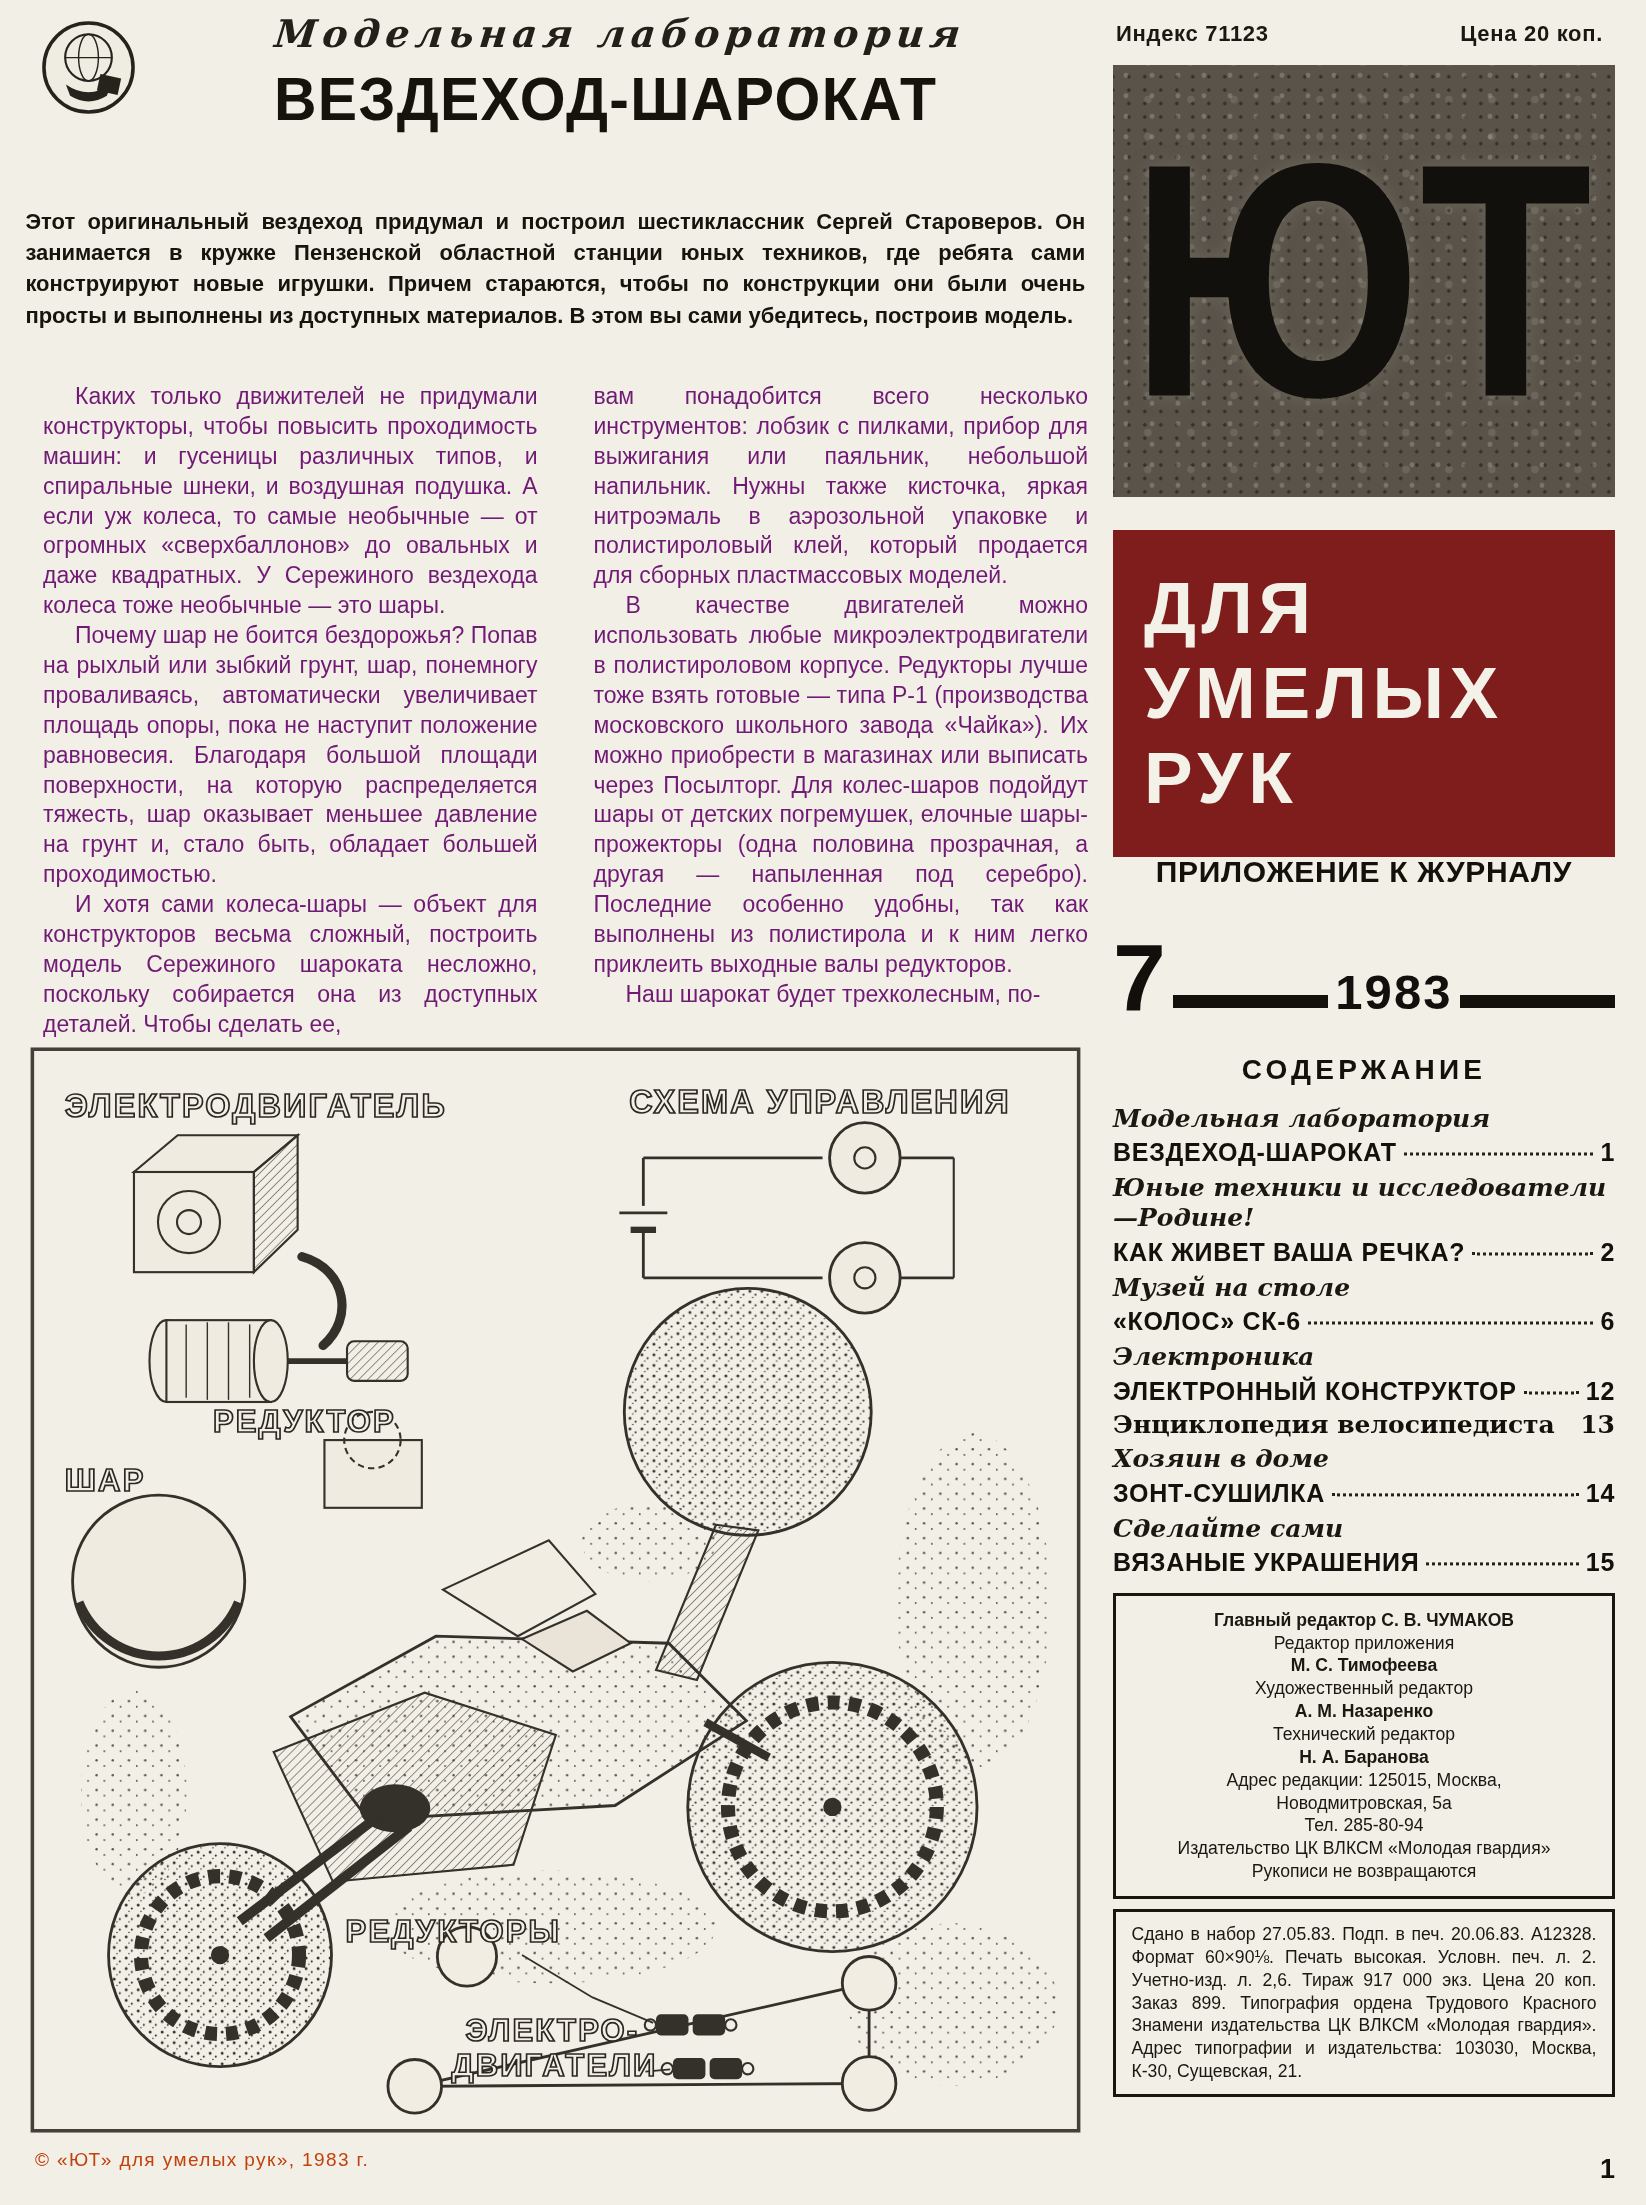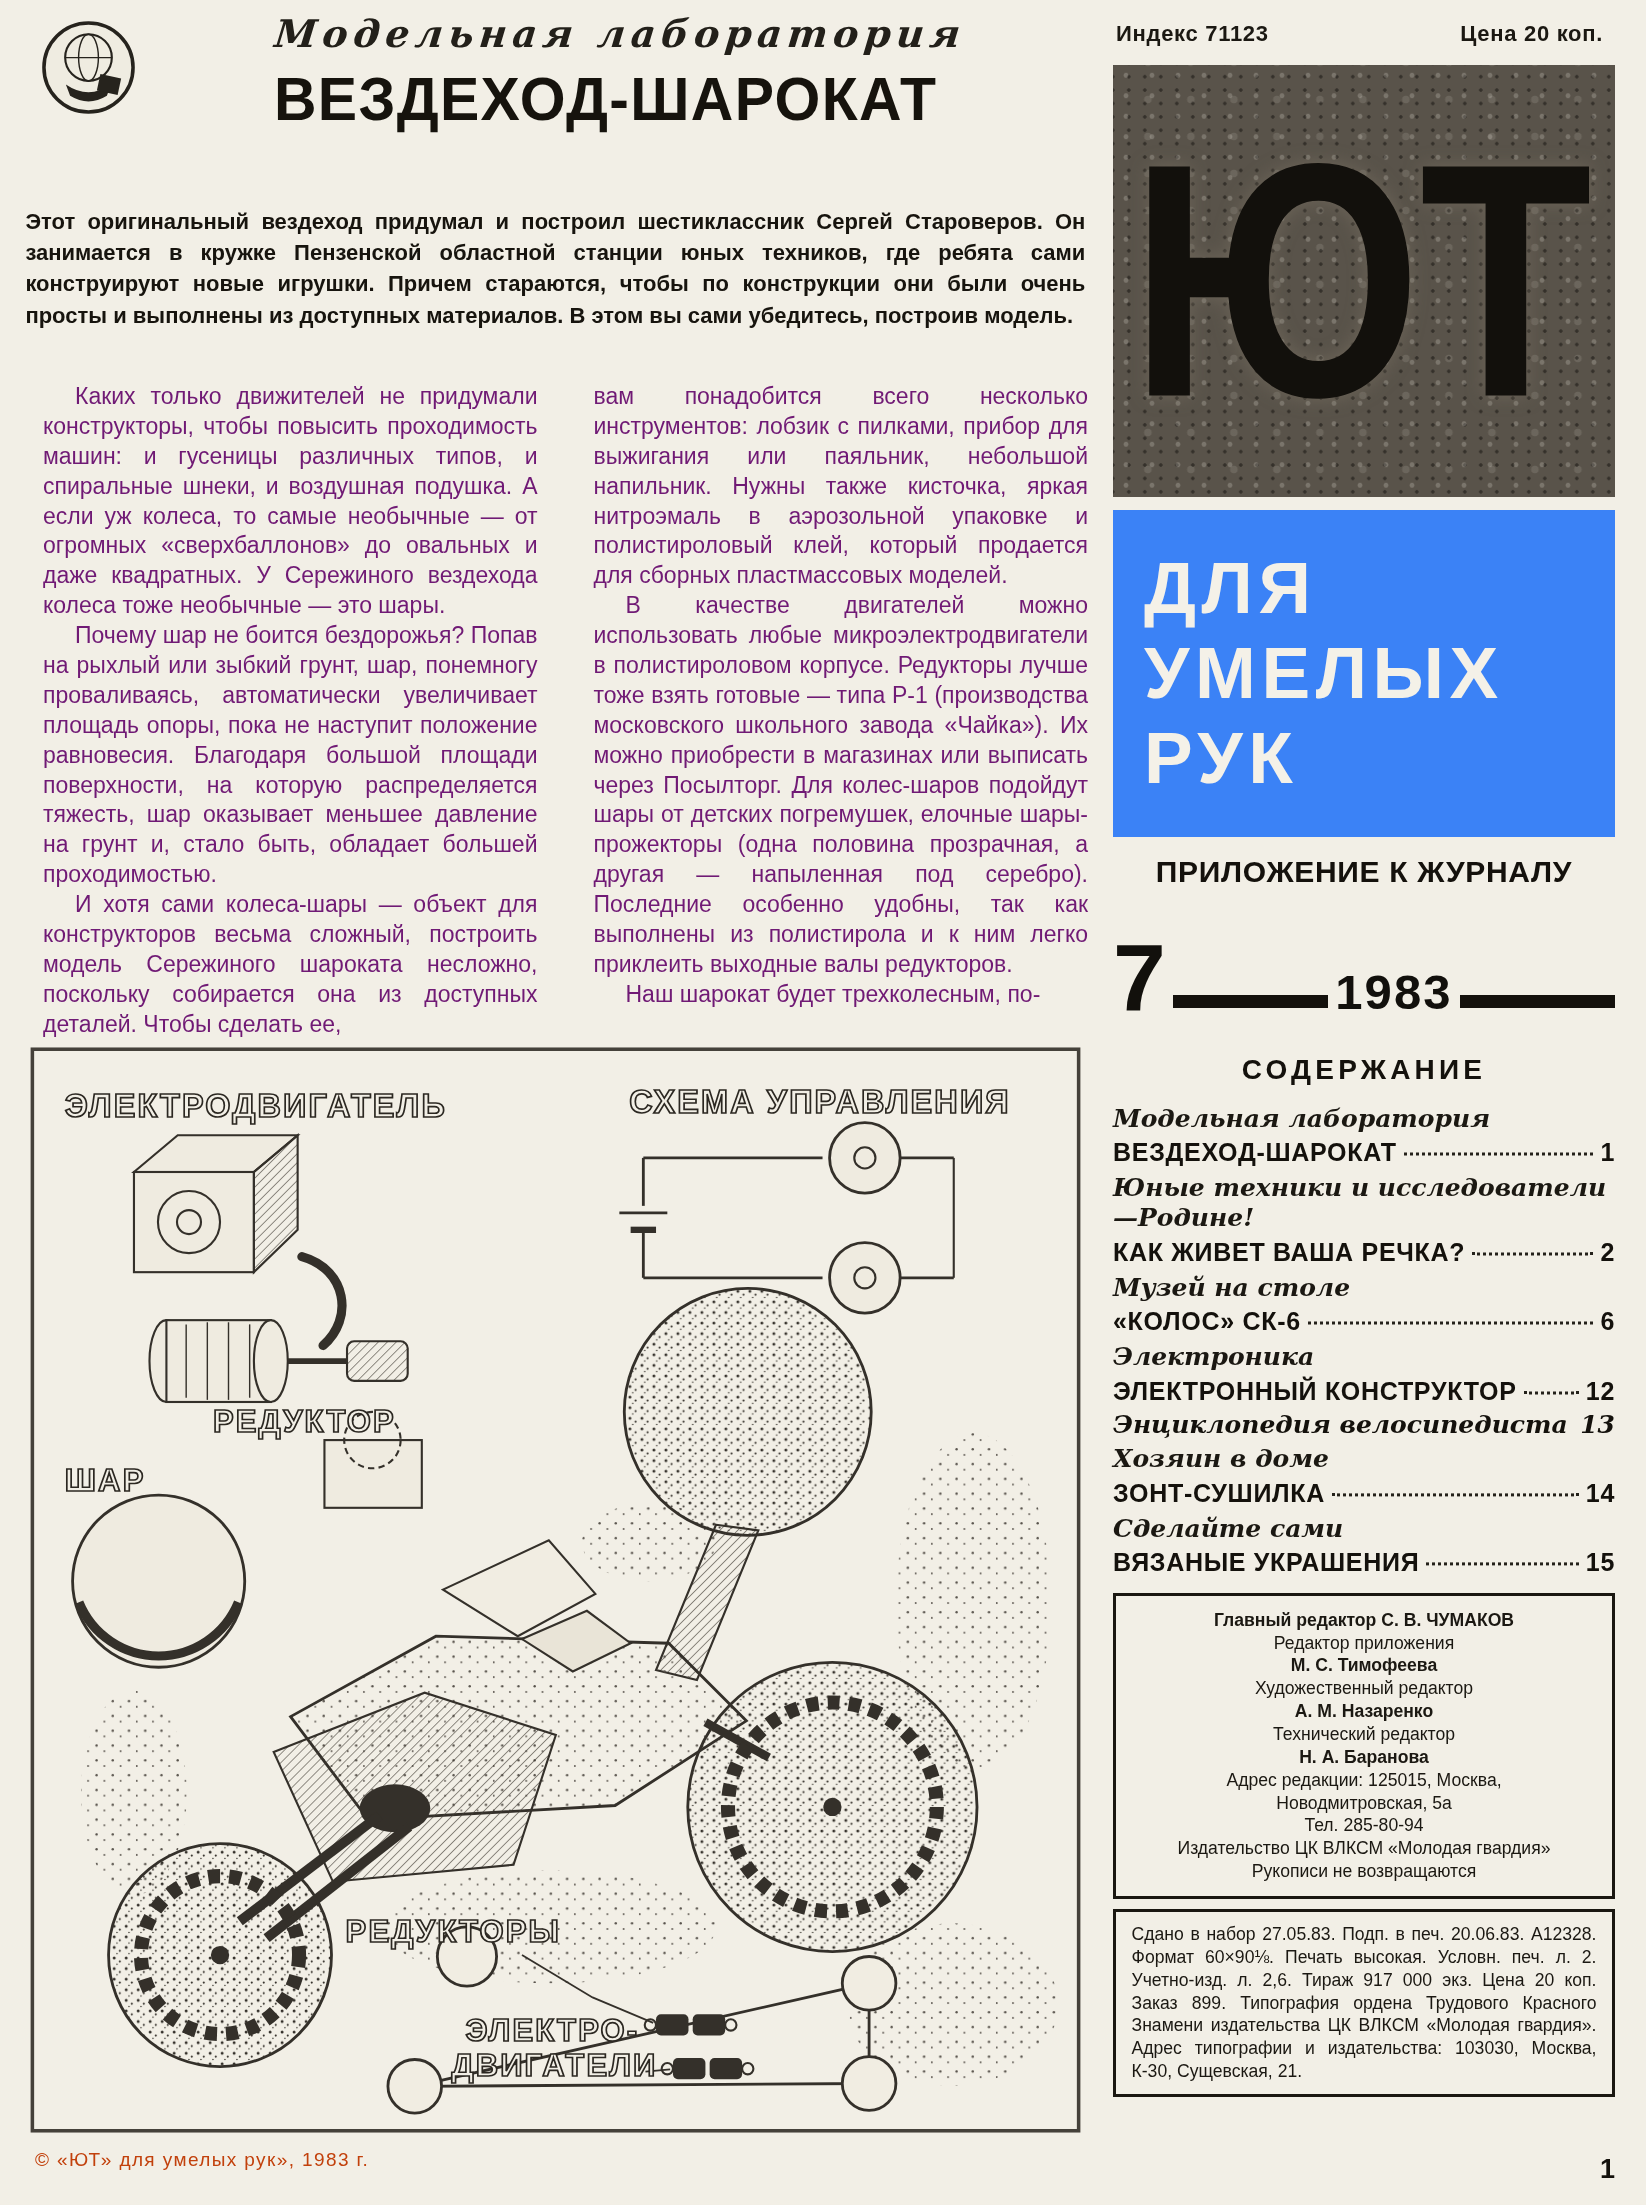--- a/index.html
+++ b/index.html
@@ -36,22 +36,22 @@
     display:flex; align-items:center; justify-content:center;
     background-color:#59534a;
     background-image:
       radial-gradient(circle, rgba(240,236,226,.22) 0 2.1px, transparent 2.8px),
       radial-gradient(circle, rgba(16,14,11,.50) 0 1.4px, transparent 2.1px),
       radial-gradient(circle, rgba(240,236,226,.12) 0 3.5px, transparent 4.2px);
     background-size: 26px 20.5px, 16px 13.4px, 43px 37px;
     background-position: 0 0, 7.8px 5px, 13.4px 16px; }
   .logo-text { font-size:282px; font-weight:700; letter-spacing:5.6px; color:#12100c;
     transform:scaleY(1.18); line-height:1; text-shadow:0 0 17px rgba(125,116,102,.55); }
-  .title-block { position:absolute; left:1113px; top:510px; width:502px; height:327px;
-    background:#3b82f6; color:#f4f1e8; display:flex; flex-direction:column; justify-content:center;
+  .title-block { position:absolute; left:1113px; top:530px; width:502px; height:327px;
+    background:#7f1d1d; color:#f4f1e8; display:flex; flex-direction:column; justify-content:center;
     padding-left:31px; gap:8.5px; }
   .title-line { font-size:73px; font-weight:700; letter-spacing:5.6px; line-height:1.05; }
   .supplement { position:absolute; left:1113px; top:852px; width:502px; text-align:center;
     font-weight:700; font-size:30px; line-height:1.3; letter-spacing:0.7px; color:#14110c; }
   .issue-row { position:absolute; left:1113px; top:938px; width:502px; height:80px;
     display:flex; align-items:flex-end; }
   .issue-number { font-size:95px; font-weight:700; line-height:.82; color:#12100c; }
   .issue-bar { flex:1; height:12.7px; background:#14110c; margin:0 7px 10px 7px; }
   .issue-bar.last { margin-right:0; }
   .issue-year { font-size:49px; font-weight:700; letter-spacing:2.1px; line-height:.9; margin-bottom:4.2px; color:#12100c; }
@@ -62,21 +62,21 @@
   .toc { position:absolute; left:1113px; top:1098px; width:502px; }
   .toc-rubric { font-family:"DejaVu Serif", serif; font-style:italic; font-weight:700;
     font-size:25px; line-height:1.22; margin-top:5.6px; color:#1b1812; }
   .toc-entry { display:flex; align-items:baseline; font-size:25px; font-weight:700;
     margin:4.2px 0 1.4px 0; letter-spacing:0.7px; color:#14110c; }
   .toc-entry .toc-title { white-space:nowrap; }
   .toc-leader { flex:1 1 auto; min-width:17px; margin:0 7px; border-bottom:3.5px dotted #24211a;
     transform:translateY(-5.6px); }
   .toc-gap { flex:1 1 auto; }
   .toc-pageno { font-weight:700; }
-  .toc-entry.rubric-style { font-family:"DejaVu Serif", serif; font-style:italic; letter-spacing:0; }
+  .toc-entry.rubric-style { font-family:"DejaVu Serif", serif; letter-spacing:0; }
 
   
   .colophon-stack { position:absolute; left:1113px; top:1593px; width:502px;
     display:flex; flex-direction:column; gap:10px;border-radius:8px; }
   .imprint-box { border:3.5px solid #1a1711; padding:12.7px 17px; text-align:center;
     font-size:17.6px; line-height:1.3; color:#1b1812; }
   .imprint-line.bold { font-weight:700; }
   .colophon-box { border:3.5px solid #1a1711; padding:11.3px 15.5px; font-size:17.6px; line-height:1.3;
     text-align:justify; color:#1b1812; }
   .page-number { position:absolute; right:32px; top:2154px; font-size:27px; font-weight:700; color:#14110c; }

